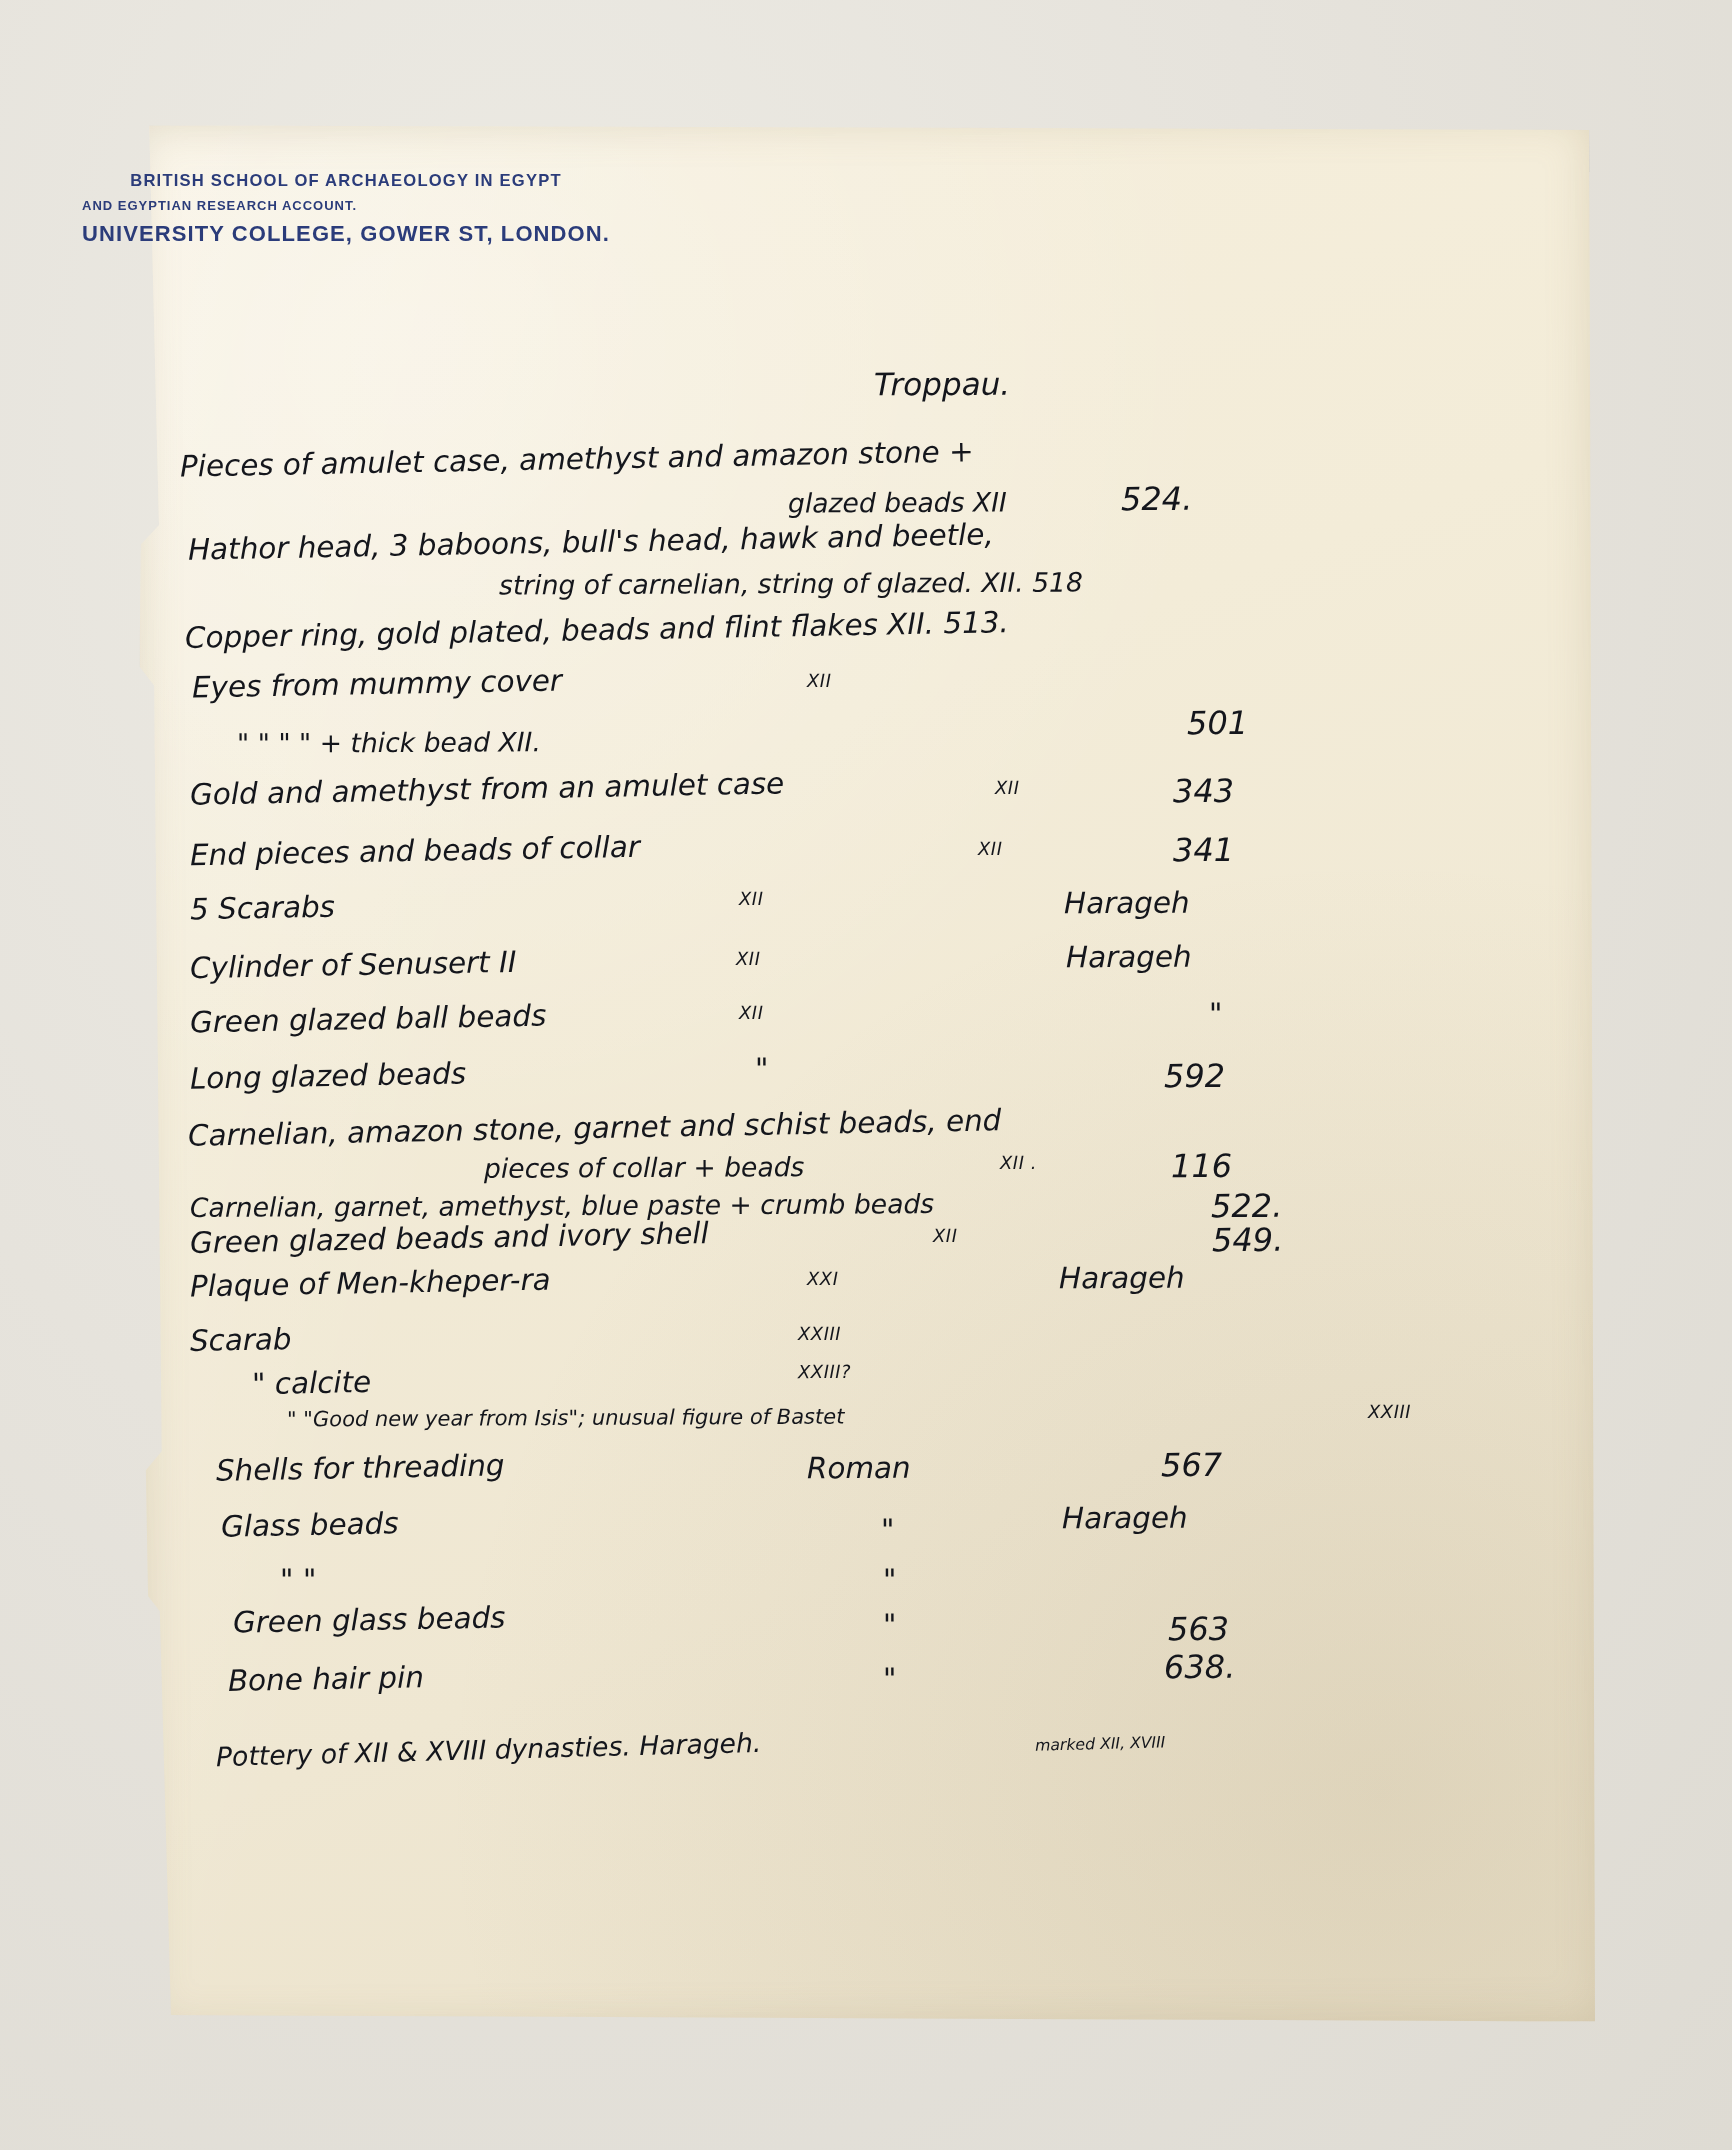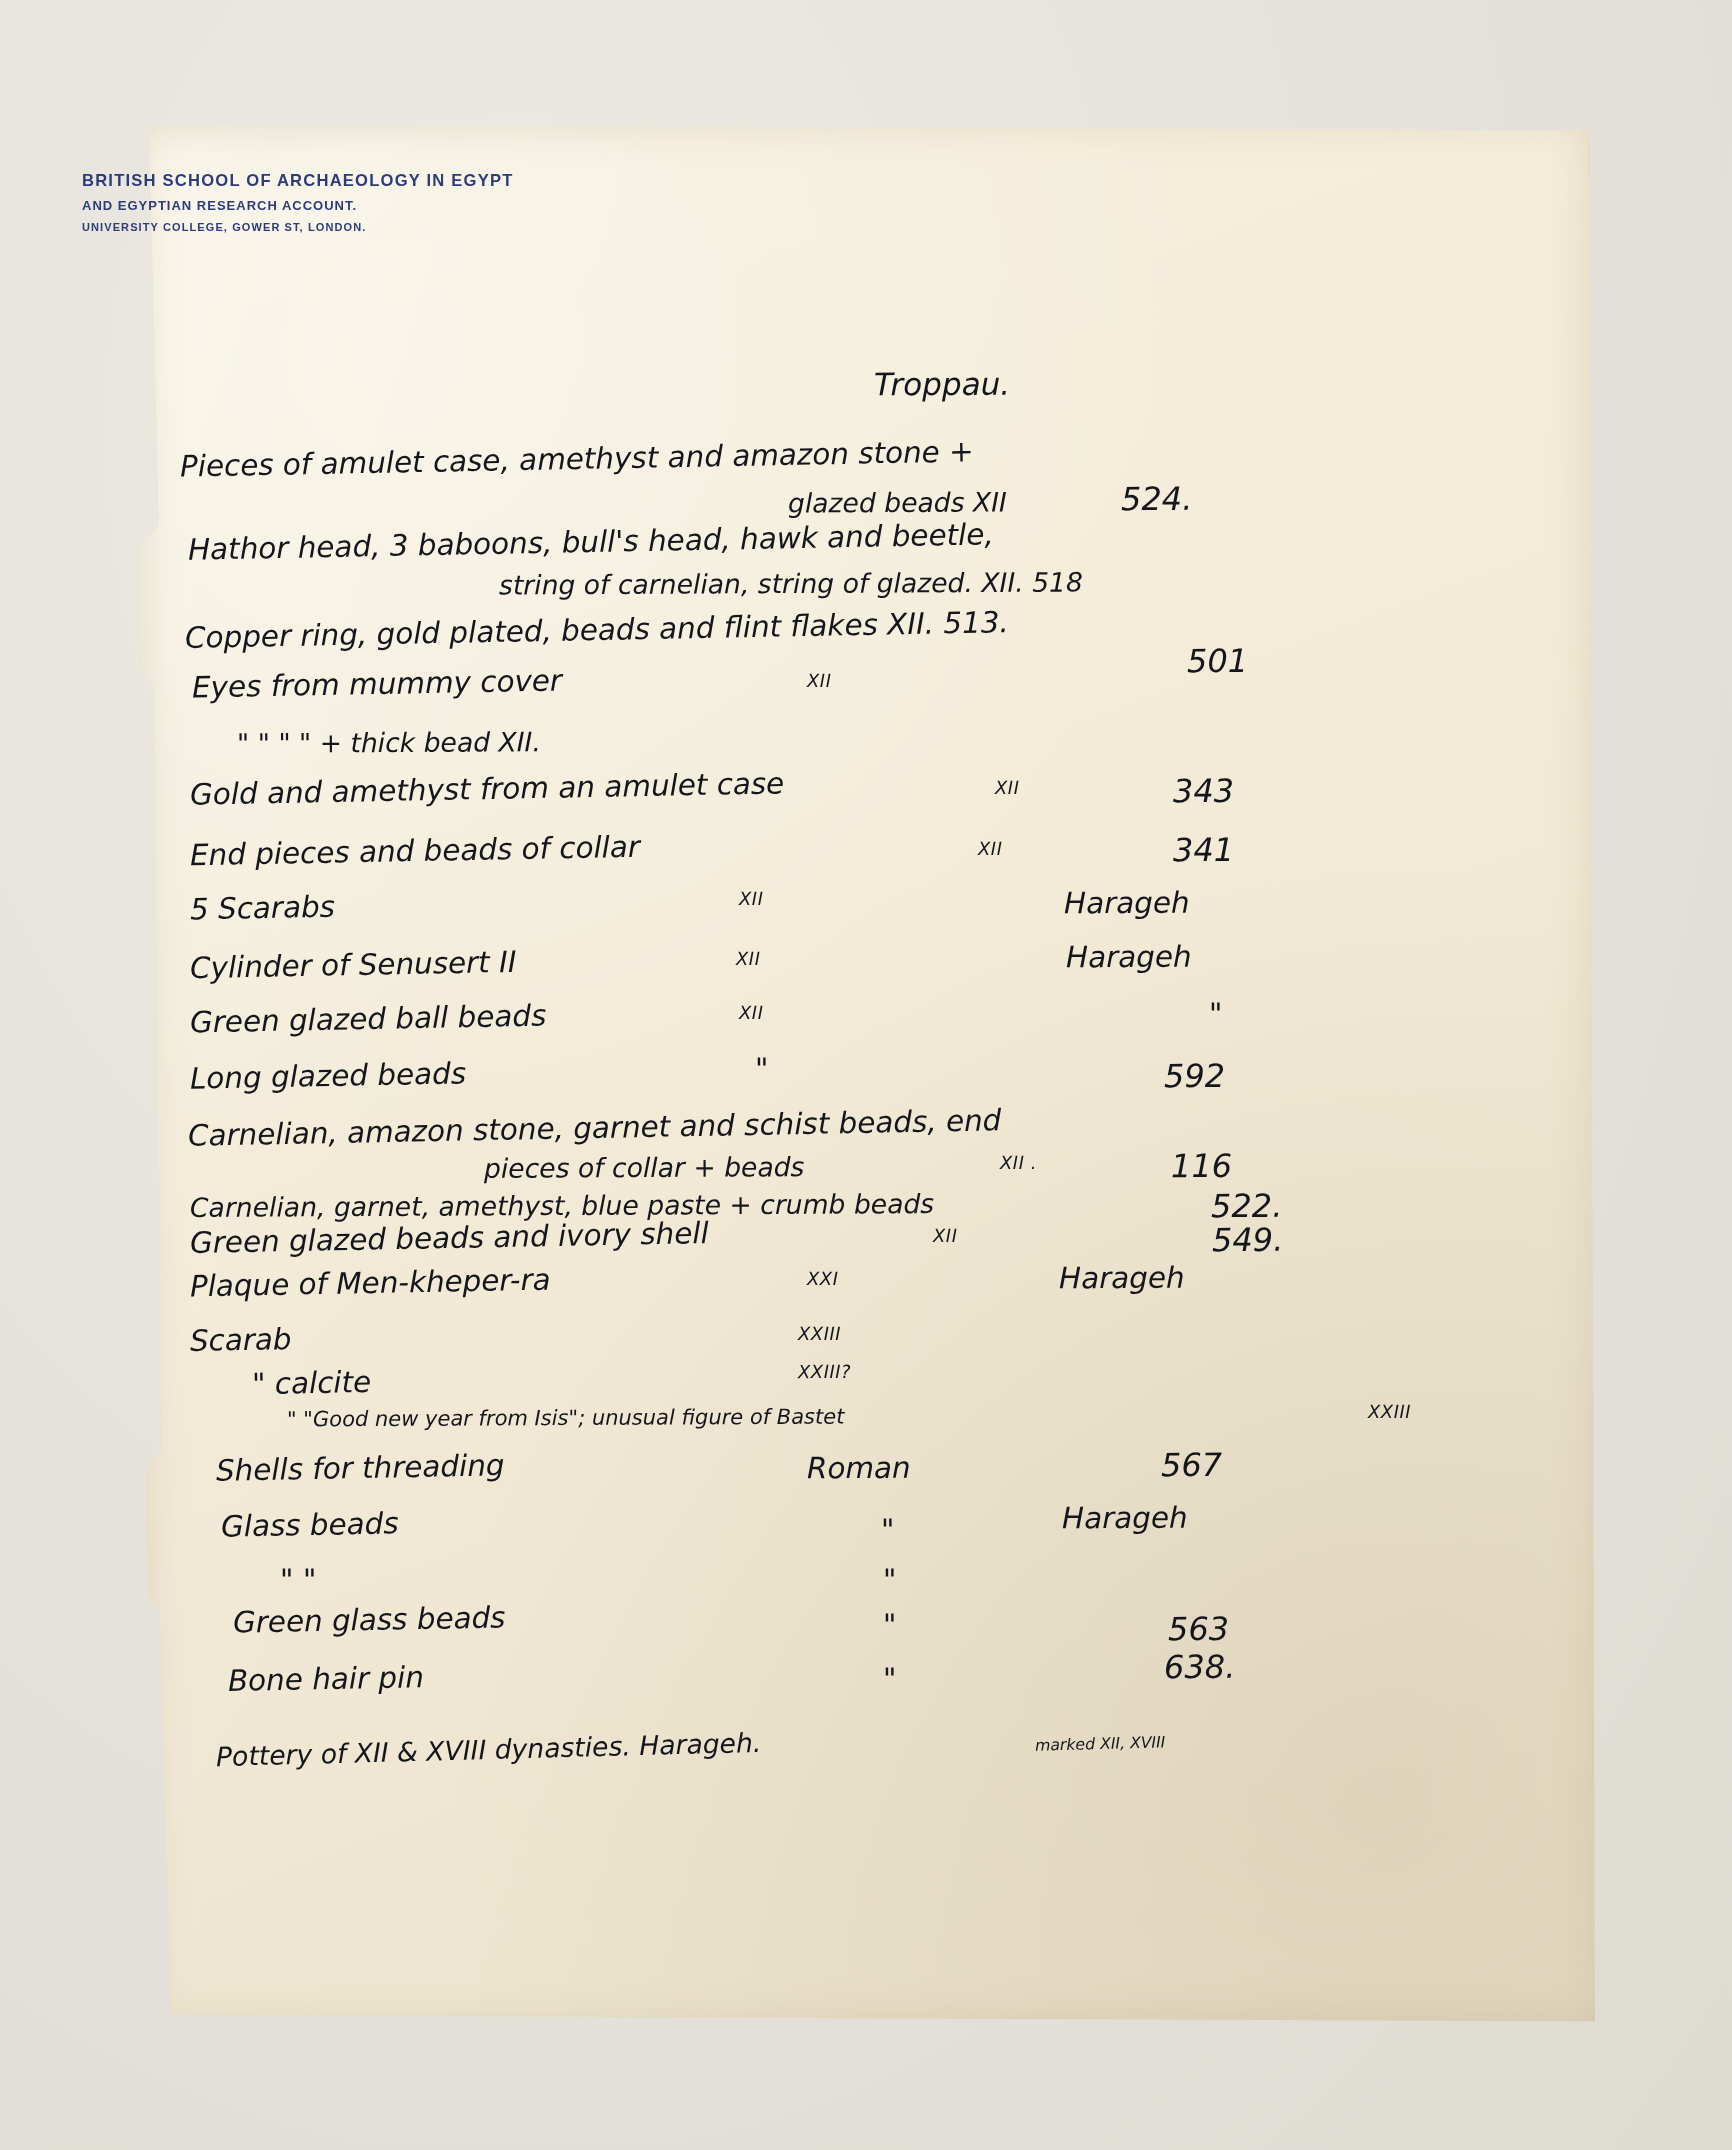--- a/index.html
+++ b/index.html
@@ -75,21 +75,21 @@
     text-align: center;
   }
   #letterhead .lh2 {
     font-size: 13px;
     font-weight: bold;
     letter-spacing: 1px;
     margin-top: 6.6px;
     white-space: nowrap;
   }
   #letterhead .lh3 {
-    font-size: 11px;
+    font-size: 22px;
     font-weight: bold;
     letter-spacing: 1.1px;
     margin-top: 8.5px;
     white-space: nowrap;
   }
 
   
   .hw {
     position: absolute;
     font-family: "DejaVu Sans", sans-serif;
@@ -135,21 +135,21 @@
 <div class="hw med t-3" style="left:788px; top:487px;">glazed beads XII</div>
 <div class="hw num t-3" style="left:1121px; top:480px;">524.</div>
 
 <div class="hw big t-2" style="left:188px; top:525px;">Hathor head, 3 baboons, bull's head, hawk and beetle,</div>
 <div class="hw med t-3" style="left:499px; top:568px;">string of carnelian, string of glazed. XII. 518</div>
 
 <div class="hw big t-2" style="left:185px; top:613px;">Copper ring, gold plated, beads and flint flakes XII. 513.</div>
 
 <div class="hw big t-2" style="left:192px; top:667px;">Eyes from mummy cover</div>
 <div class="hw rom t-3" style="left:807px; top:670px;">XII</div>
-<div class="hw num t-3" style="left:1187px; top:642px;">501</div>
+<div class="hw num t-3" style="left:1187px; top:704px;">501</div>
 
 <div class="hw med t-3" style="left:237px; top:727px;">"            "            "            "    + thick bead  XII.</div>
 
 <div class="hw big t-2" style="left:190px; top:772px;">Gold and amethyst from an amulet case</div>
 <div class="hw rom t-3" style="left:995px; top:777px;">XII</div>
 <div class="hw num t-3" style="left:1173px; top:772px;">343</div>
 
 <div class="hw big t-2" style="left:190px; top:834px;">End pieces and beads of collar</div>
 <div class="hw rom t-3" style="left:978px; top:838px;">XII</div>
 <div class="hw num t-3" style="left:1173px; top:831px;">341</div>

